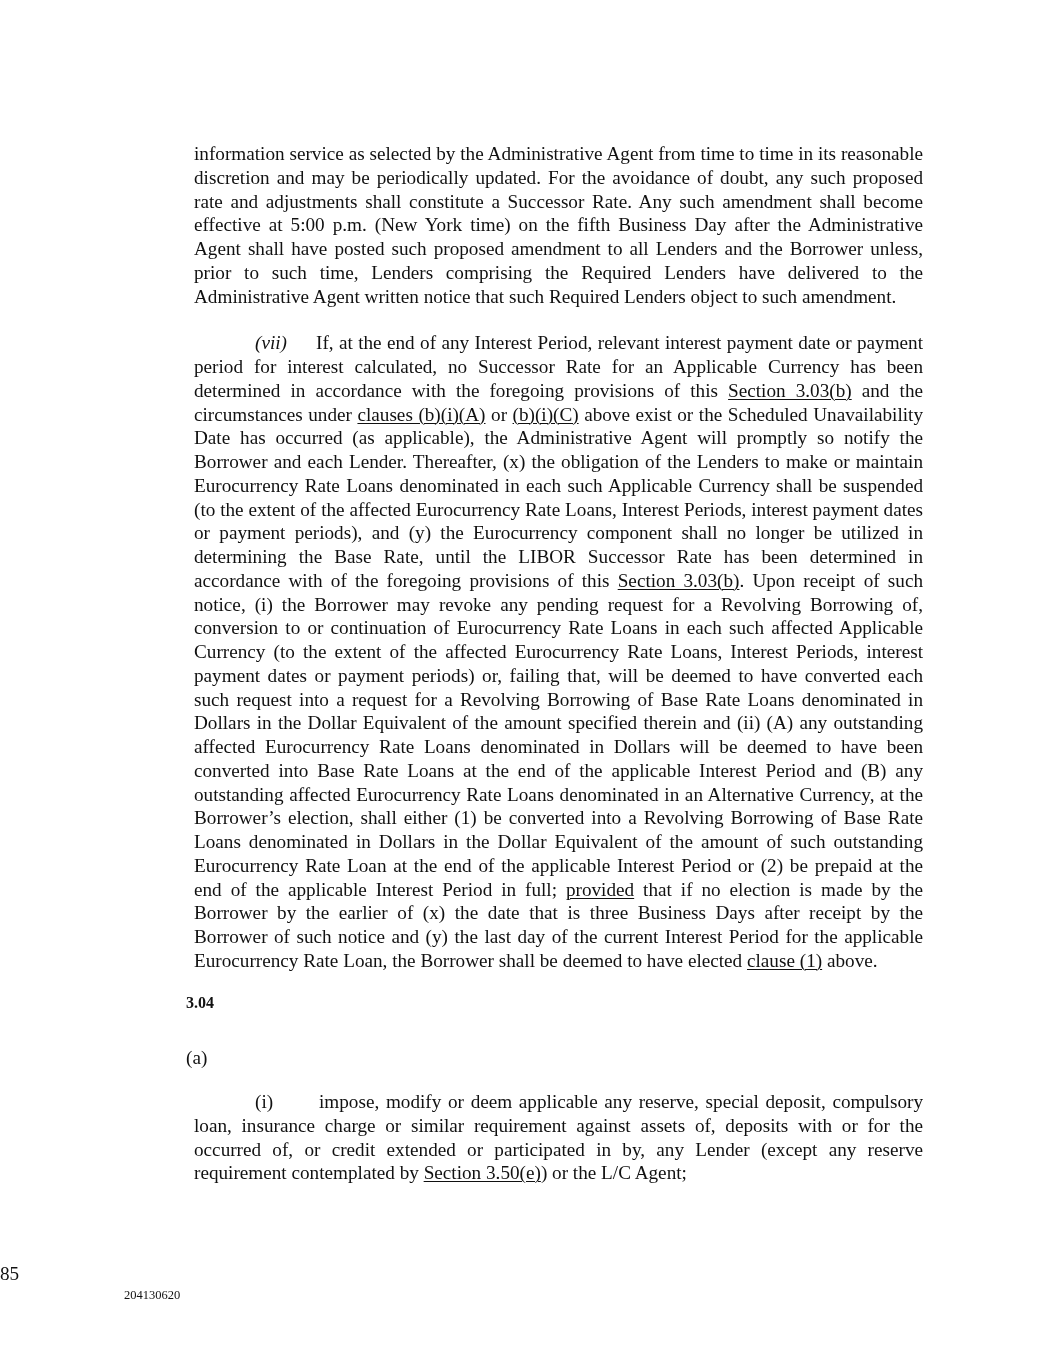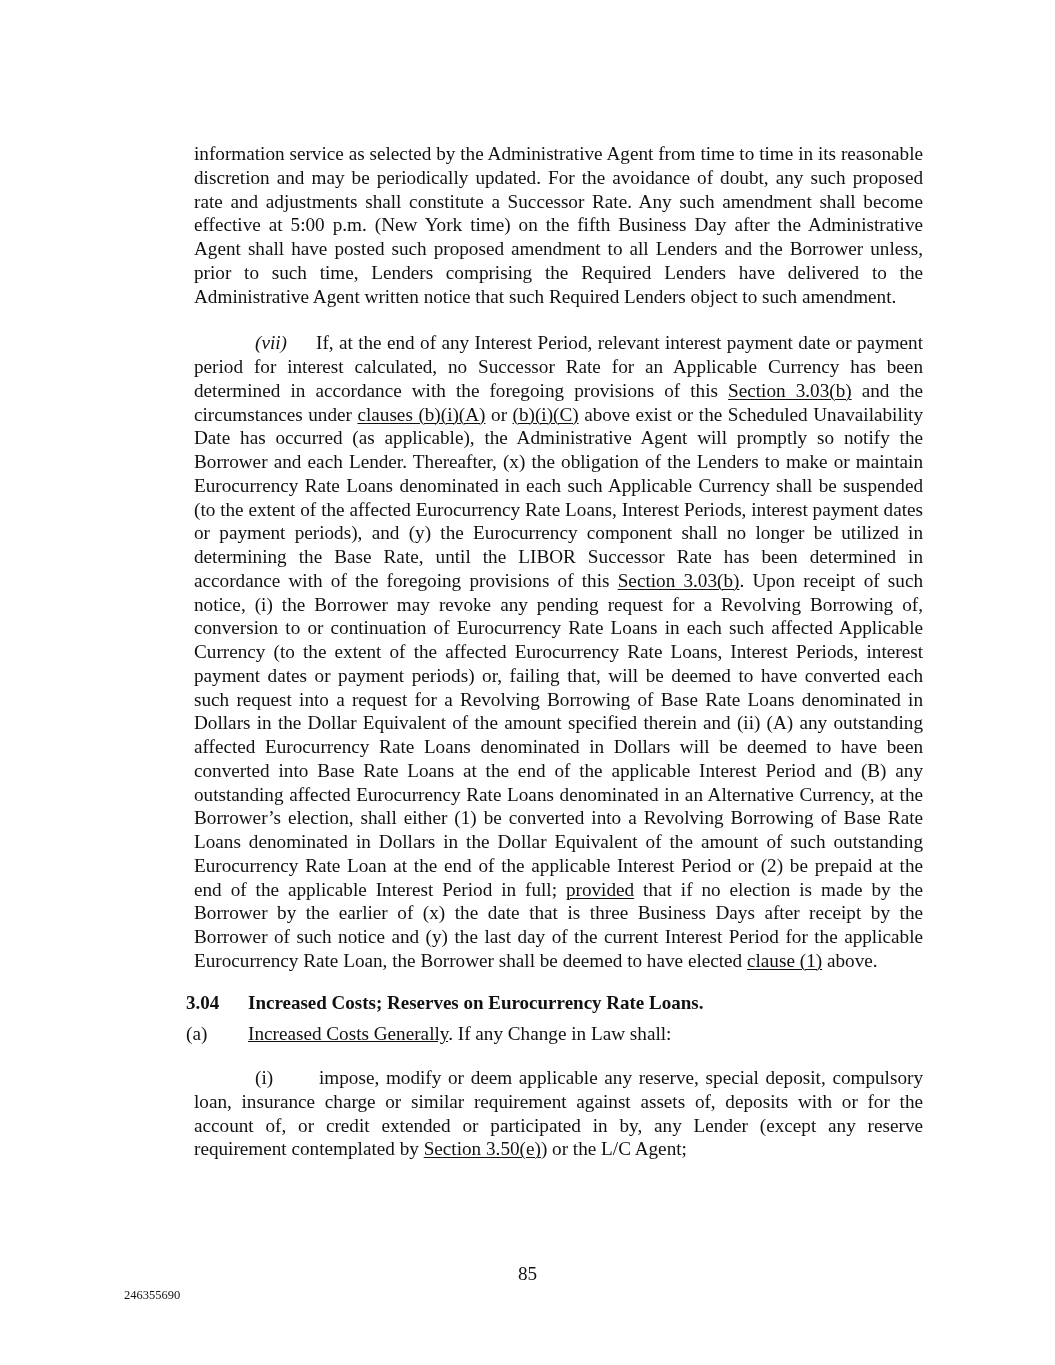--- a/index.html
+++ b/index.html
@@ -4,49 +4,47 @@
 <style>
   html, body { margin: 0; padding: 0; background: #ffffff; }
   body { width: 1055px; height: 1365px; position: relative; overflow: hidden;
          font-family: "Liberation Serif", "DejaVu Serif", serif; color: #111; }
   .page { position: absolute; left: 186px; top: 134px; width: 745px; }
   .para { font-size: 19.2px; line-height: 23.75px; text-align: justify; margin: 8px; }
   .para u { text-decoration: underline; text-underline-offset: 2px; text-decoration-thickness: 1px; }
   .p1 { margin-bottom: 23px; }
   .p2 { text-indent: 61px; margin-bottom: 18px; }
   .p2 .lbl { display: inline-block; width: 61px; text-indent: 0; font-style: italic; }
-  .heading { font-size: 19px; line-height: 23.75px; font-weight: bold; margin: 0 0 8px 0; display: flex; font-family: Liberation Serif, serif; }
+  .heading { font-size: 16px; line-height: 23.75px; font-weight: bold; margin: 0 0 32px 0; display: flex; font-family: Liberation Serif, serif; }
   .heading .num { width: 62px; }
   .suba { font-size: 19.2px; line-height: 23.75px; margin: 0 0 20px 0; display: flex; }
   .suba .num { width: 62px; }
   .p3 { text-indent: 61px; }
   .p3 .lbl { display: inline-block; width: 64px; text-indent: 0; }
-  .pagenum { position: absolute; top: 1262px; left: 0; width: 1055px; text-align: center;
+  .pagenum { position: absolute; top: 1262px; left: 0; width: 1055px; text-align: left;
              font-size: 19.2px; line-height: 24px; }
   .docid { position: absolute; top: 1287px; left: 124px; font-size: 12.5px; line-height: 16px; }
 </style>
 </head>
 <body>
 
 <div class="page">
   <p class="para p1"><span>information service as selected by the Administrative Agent from time to time in its reasonable discretion and may be periodically updated. For the avoidance of doubt, any such proposed rate and adjustments shall constitute a Successor Rate. Any such amendment shall become effective at 5:00 p.m. (New York time) on the fifth Business Day after the Administrative Agent shall have posted such proposed amendment to all Lenders and the Borrower unless, prior to such time, Lenders comprising the Required Lenders have delivered to the Administrative Agent written notice that such Required Lenders object to such amendment.</span></p>
 
   <p class="para p2">
     <span class="lbl">(vii)</span><span><span>If, at the end of any Interest Period, relevant interest payment date or payment period for interest calculated, no Successor Rate for an Applicable Currency has been determined in accordance with the foregoing provisions of this </span><u>Section 3.03(b)</u><span> and the circumstances under </span><u>clauses (b)(i)(A)</u><span> or </span><u>(b)(i)(C)</u><span> above exist or the Scheduled Unavailability Date has occurred (as applicable), the Administrative Agent will promptly so notify the Borrower and each Lender. Thereafter, (x) the obligation of the Lenders to make or maintain Eurocurrency Rate Loans denominated in each such Applicable Currency shall be suspended (to the extent of the affected Eurocurrency Rate Loans, Interest Periods, interest payment dates or payment periods), and (y) the Eurocurrency component shall no longer be utilized in determining the Base Rate, until the LIBOR Successor Rate has been determined in accordance with of the foregoing provisions of this </span><u>Section 3.03(b)</u><span>.  Upon receipt of such notice, (i) the Borrower may revoke any pending request for a Revolving Borrowing of, conversion to or continuation of Eurocurrency Rate Loans in each such affected Applicable Currency (to the extent of the affected Eurocurrency Rate Loans, Interest Periods, interest payment dates or payment periods) or, failing that, will be deemed to have converted each such request into a request for a Revolving Borrowing of Base Rate Loans denominated in Dollars in the Dollar Equivalent of the amount specified therein and (ii) (A) any outstanding affected Eurocurrency Rate Loans denominated in Dollars will be deemed to have been converted into Base Rate Loans at the end of the applicable Interest Period and (B) any outstanding affected Eurocurrency Rate Loans denominated in an Alternative Currency, at the Borrower’s election, shall either (1) be converted into a Revolving Borrowing of Base Rate Loans denominated in Dollars in the Dollar Equivalent of the amount of such outstanding Eurocurrency Rate Loan at the end of the applicable Interest Period or (2) be prepaid at the end of the applicable Interest Period in full; </span><u>provided</u><span> that if no election is made by the Borrower by the earlier of (x) the date that is three Business Days after receipt by the Borrower of such notice and (y) the last day of the current Interest Period for the applicable Eurocurrency Rate Loan, the Borrower shall be deemed to have elected </span><u>clause (1)</u><span> above.</span></span>
   </p>
 
   <div class="heading">
     <span class="num">3.04</span>
-    <span>Increased Costs; Reserves on Eurocurrency Rate Loans.</span>
   </div>
 
   <div class="suba">
     <span class="num">(a)</span>
-    <span><u>Increased Costs Generally</u><span>.  If any Change in Law shall:</span></span>
   </div>
 
   <p class="para p3">
-    <span class="lbl">(i)</span><span><span>impose, modify or deem applicable any reserve, special deposit, compulsory loan, insurance charge or similar requirement against assets of, deposits with or for the account of, or credit extended or participated in by, any Lender (except any reserve requirement contemplated by </span><u>Section 3.50(e)</u><span>) or the L/C Agent;</span></span>
+    <span class="lbl">(i)</span><span><span>impose, modify or deem applicable any reserve, special deposit, compulsory loan, insurance charge or similar requirement against assets of, deposits with or for the occurred of, or credit extended or participated in by, any Lender (except any reserve requirement contemplated by </span><u>Section 3.50(e)</u><span>) or the L/C Agent;</span></span>
   </p>
 </div>
 
 <div class="pagenum">85</div>
-<div class="docid">246355690</div>
+<div class="docid">204130620</div>
 
 </body></html>

